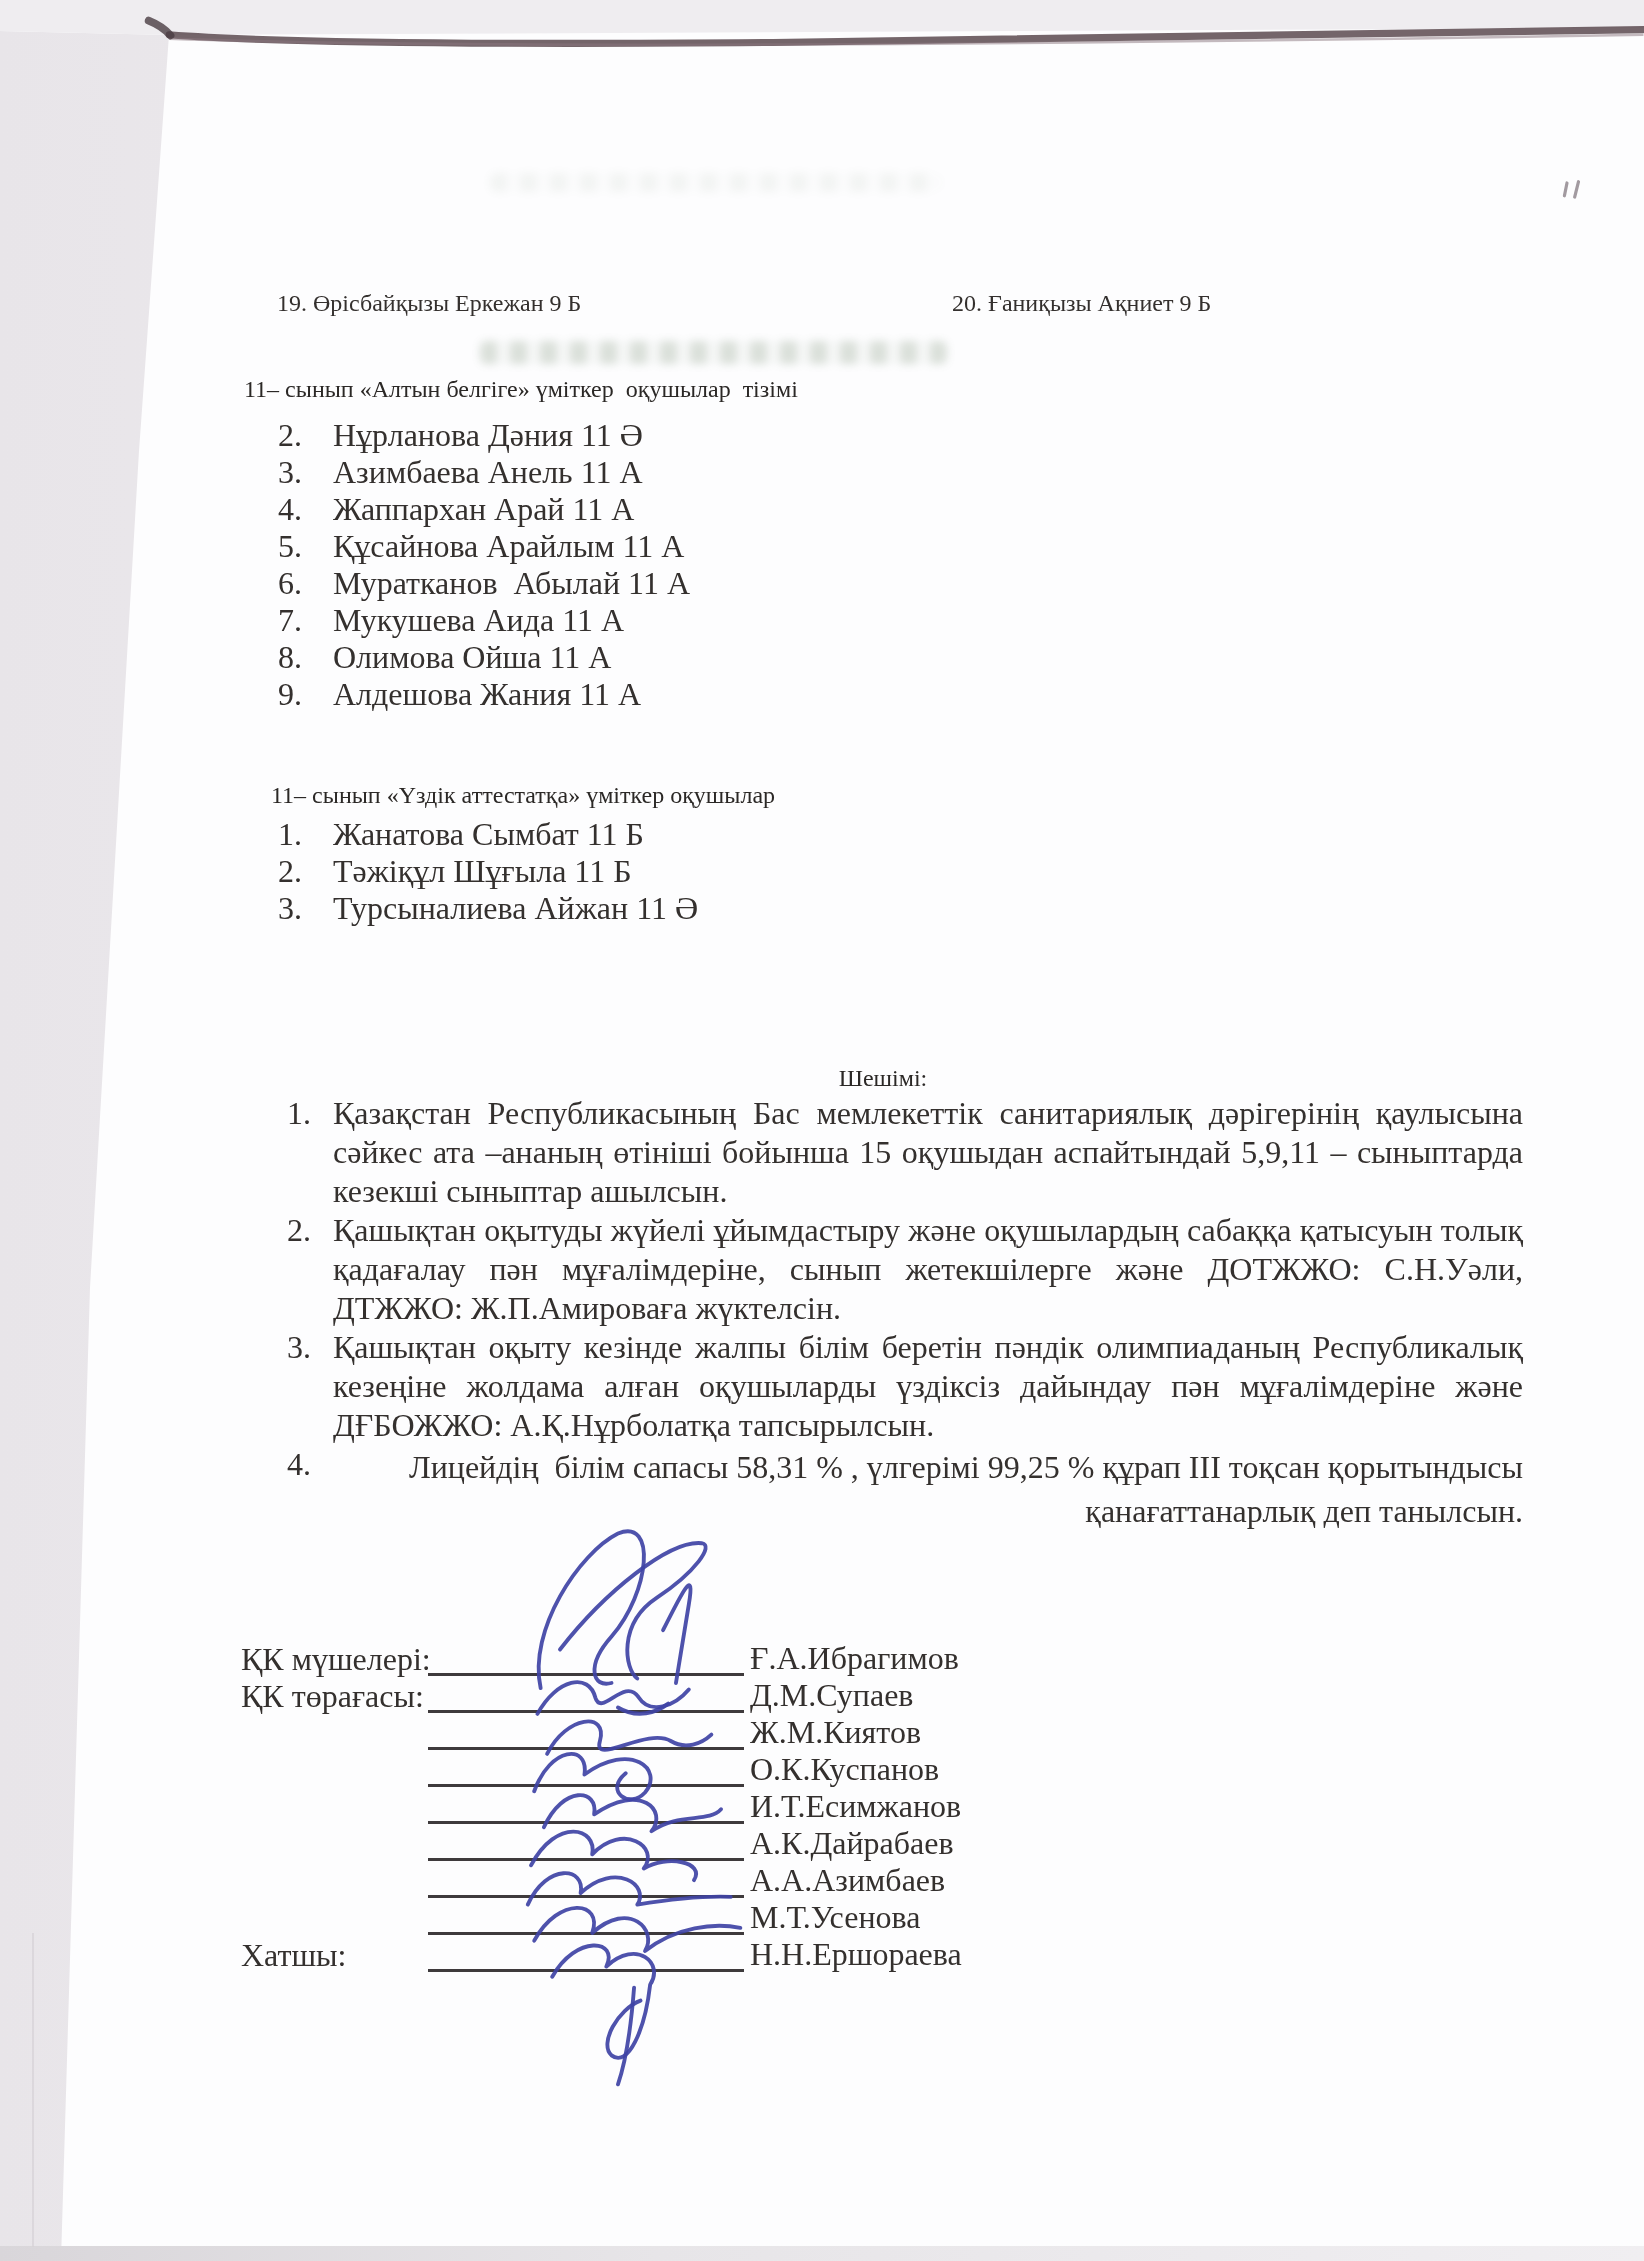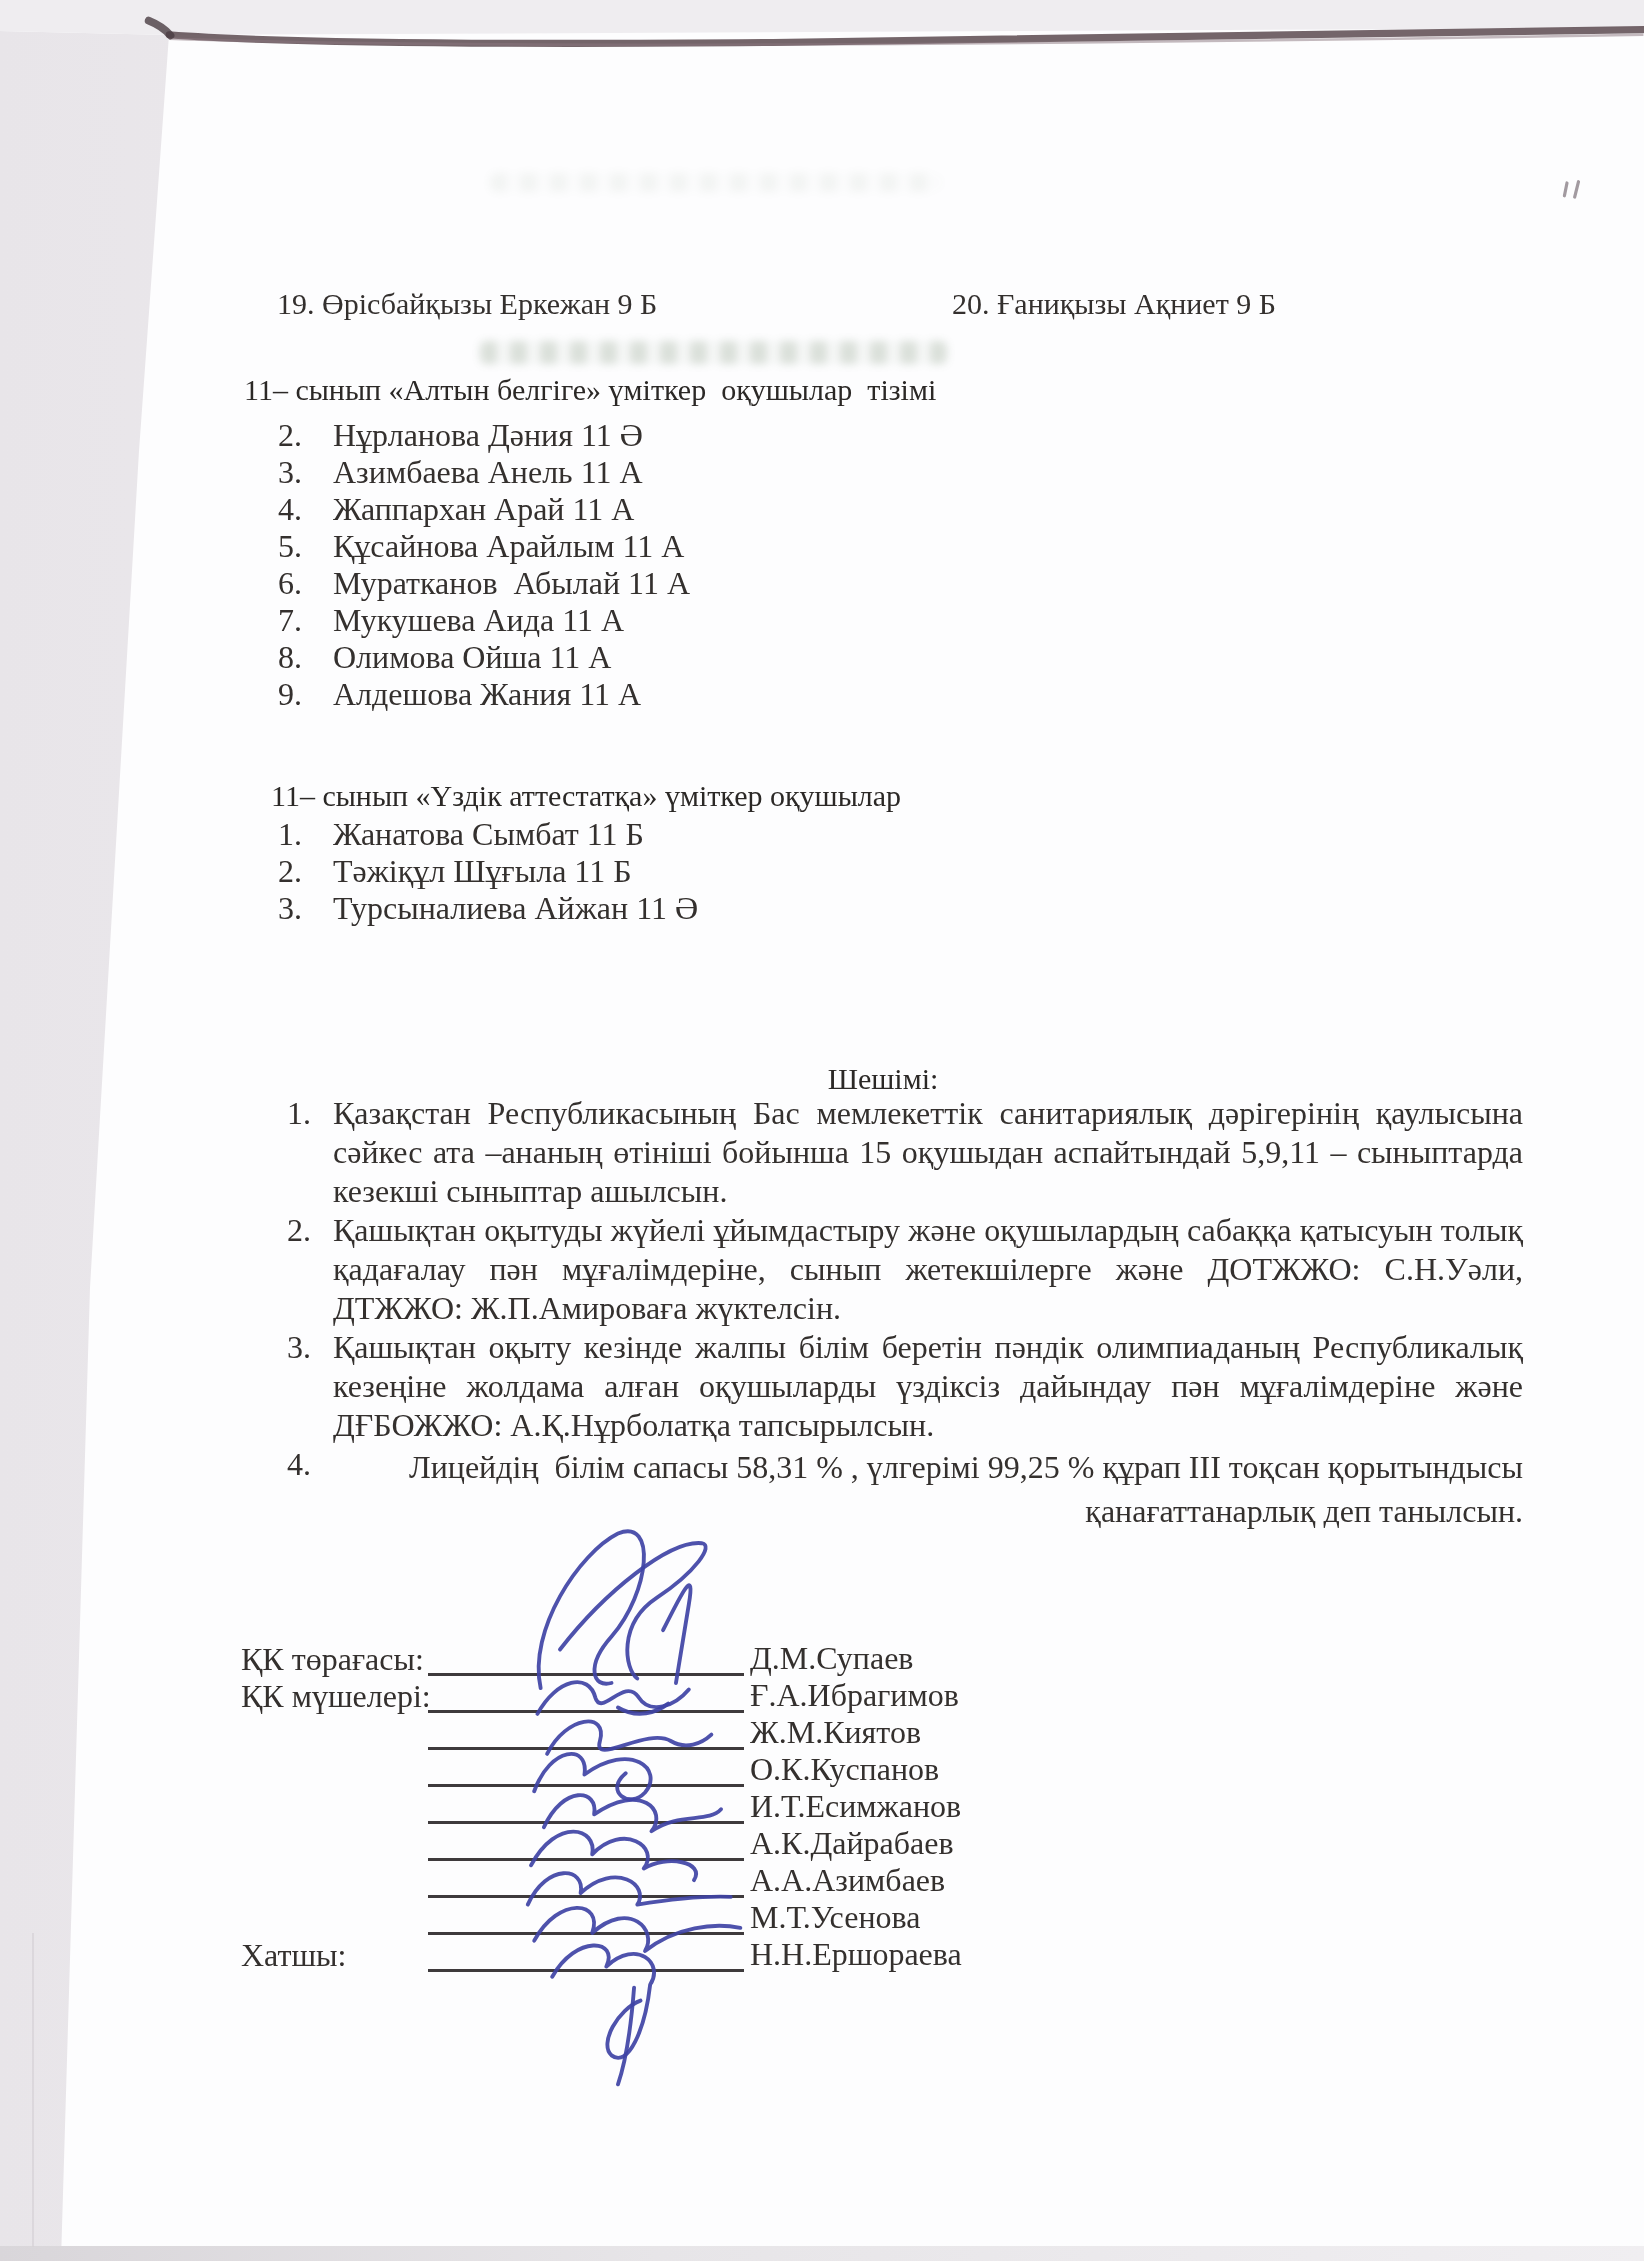--- a/index.html
+++ b/index.html
@@ -18,21 +18,21 @@
   #scan-bottom-band{left:0;top:2246px;width:1644px;height:15px;
     background:linear-gradient(90deg,#d9d6da,#e7e5e8 40%,#f0eef1);}
   #scan-left-line{left:32px;top:1933px;width:1.9px;height:314px;background:#d6d2d6;opacity:.7;}
   #edge-svg{left:0;top:0;}
   
   .ghost{filter:blur(4.5px);border-radius:6.4px;
     background:repeating-linear-gradient(90deg,rgba(104,128,98,.55) 0 17px,rgba(104,128,98,.10) 17px 30px);}
   #ghost-1{left:490px;top:173px;width:451px;height:19.3px;opacity:.12;}
   #ghost-2{left:480px;top:341px;width:467px;height:23px;opacity:.42;}
   
-  .t50{font-size:30px;line-height:37px;}
+  .t50{font-size:24px;line-height:37px;}
   .bold{font-weight:normal;color:#2b2826;}
   #top-row-left{left:277px;top:285px;}
   #top-row-right{left:952px;top:285px;text-align:center;}
   #gold-heading{left:244px;top:371px;}
   #gold-list{left:278px;top:417px;}
   #attestat-heading{left:271px;top:777px;}
   #attestat-list{left:278px;top:816px;}
   .li-row{height:37px;line-height:37px;font-size:32px;white-space:pre-wrap;}
   .li-num{display:inline-block;width:55px;}
   #decision-heading{left:287px;top:1060px;width:1192px;text-align:center;}
@@ -109,28 +109,28 @@
         <div class="dec-text">Қашықтан оқыту кезінде жалпы білім беретін пәндік олимпиаданың Республикалық кезеңіне жолдама алған оқушыларды үздіксіз дайындау пән мұғалімдеріне және ДҒБОЖЖО: А.Қ.Нұрболатқа тапсырылсын.</div>
       </div>
     <div class="dec-item">
         <span class="dec-num">4.</span>
         <div class="dec-text">Лицейдің  білім сапасы 58,31 % , үлгерімі 99,25 % құрап III тоқсан қорытындысы қанағаттанарлық деп танылсын.</div>
       </div>
   </div>
 
   <div class="abs" id="sig-rows">
     <div class="sig-row">
+      <span class="sig-label">ҚК мүшелері:</span>
+      <div class="sig-line"></div>
+      <span class="sig-name">Ғ.А.Ибрагимов</span>
+    </div>
+    <div class="sig-row">
       <span class="sig-label">ҚК төрағасы:</span>
       <div class="sig-line"></div>
       <span class="sig-name">Д.М.Супаев</span>
-    </div>
-    <div class="sig-row">
-      <span class="sig-label">ҚК мүшелері:</span>
-      <div class="sig-line"></div>
-      <span class="sig-name">Ғ.А.Ибрагимов</span>
     </div>
     <div class="sig-row">
       <div class="sig-line"></div>
       <span class="sig-name">Ж.М.Киятов</span>
     </div>
     <div class="sig-row">
       <div class="sig-line"></div>
       <span class="sig-name">О.К.Куспанов</span>
     </div>
     <div class="sig-row">

